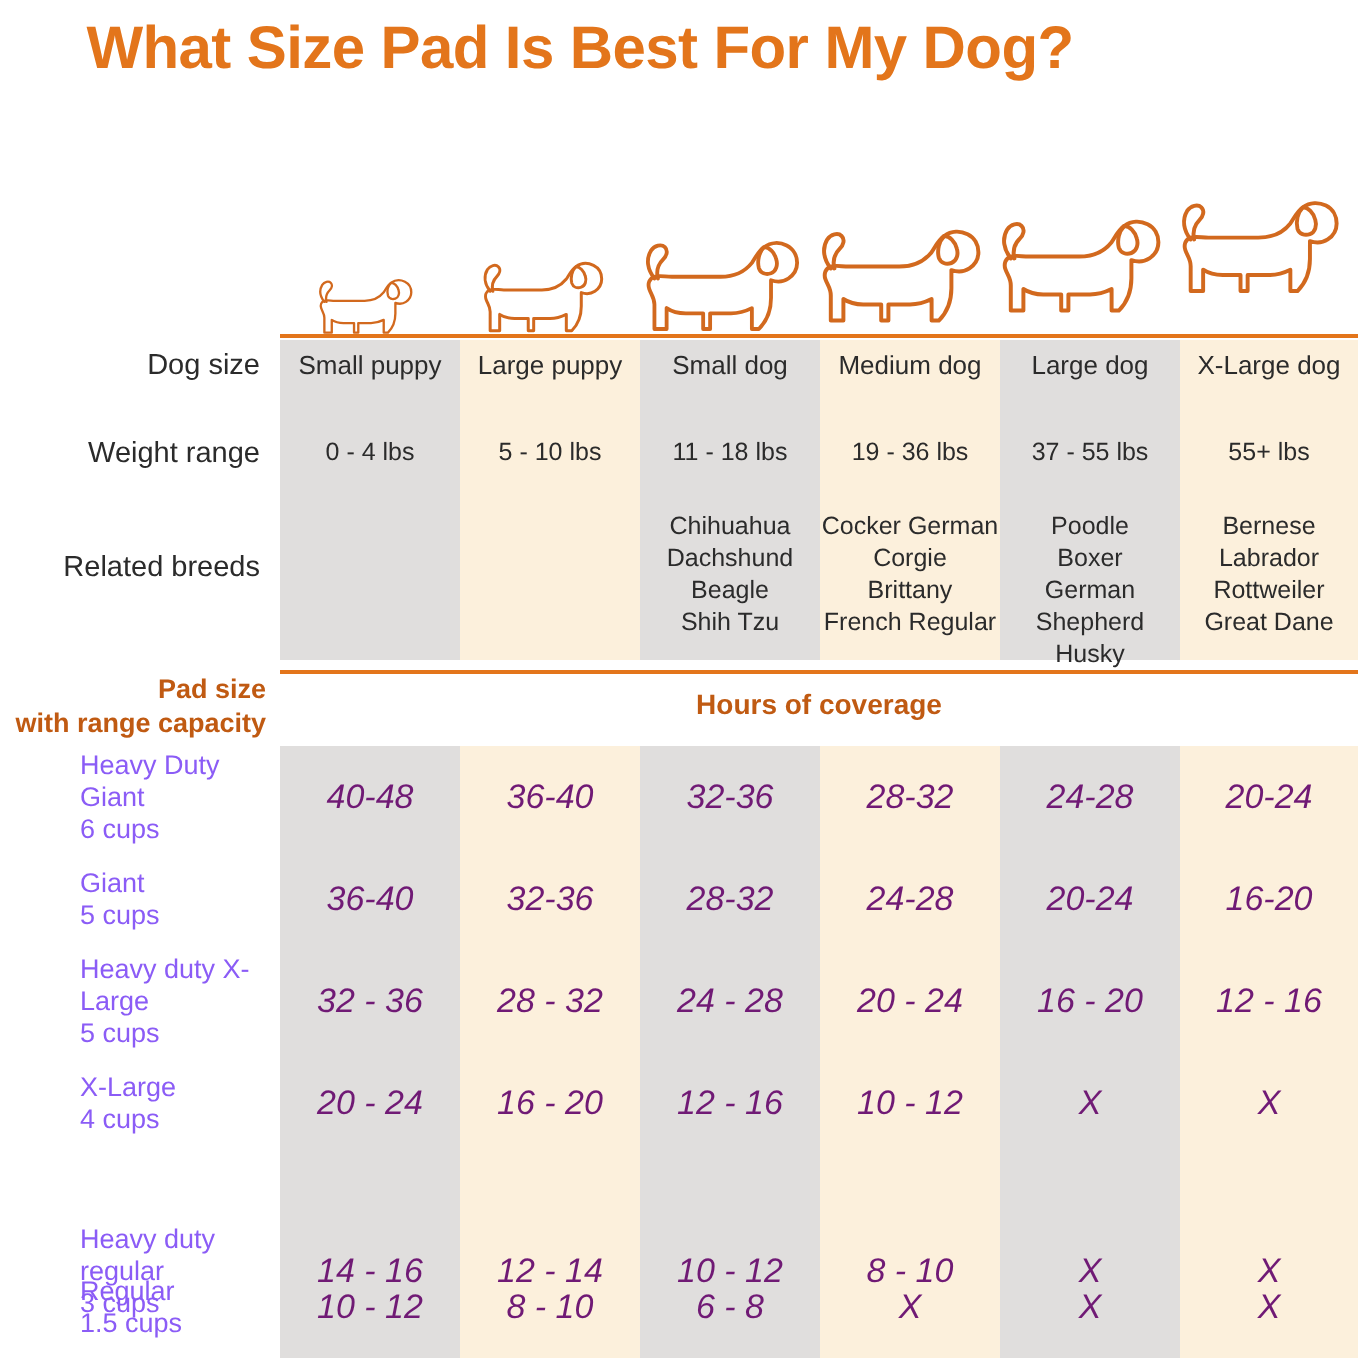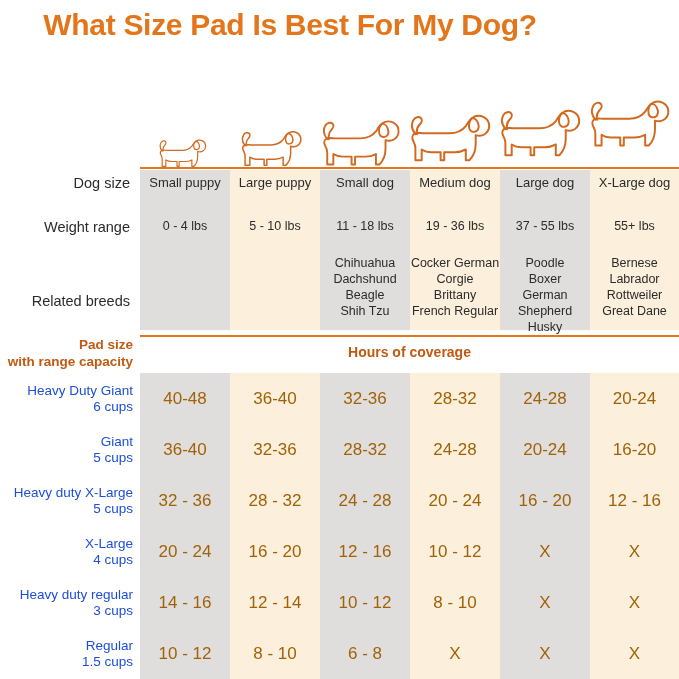--- a/index.html
+++ b/index.html
@@ -99,33 +99,34 @@
     color: #C05A12;
     font-weight: bold;
     font-size: 14px;
   }
 
   
   .drow { position: absolute; left: 0; width: 679px; height: 51px; }
   .dlabel {
     position: absolute;
     left: 0; width: 133px;
-    text-align: right;
-    color: #1d4ed8;
+    color: #8b5cf6;
     font-size: 13.5px;
     line-height: 16px;
     top: 50%;
     transform: translateY(-50%);
+    padding-left: 40px;
   }
   .dcell {
     position: absolute;
     top: 0; height: 51px;
     display: flex; align-items: center; justify-content: center;
-    color: #a16207;
+    color: #701a75;
     font-size: 17px;
+    font-style: italic;
   }
 </style>
 </head>
 <body>
 
 <div class="page">
 
   <div class="title">What Size Pad Is Best For My Dog?</div>
 
   <div id="header-stripes">
@@ -217,21 +218,21 @@
     <div class="hlabel">Weight range</div>
   <div class="hcell weight" style="left: 140px; width: 90px; top: 0px;"><span>0 - 4 lbs</span></div>
       <div class="hcell weight" style="left: 230px; width: 90px; top: 0px;"><span>5 - 10 lbs</span></div>
       <div class="hcell weight" style="left: 320px; width: 90px; top: 0px;"><span>11 - 18 lbs</span></div>
       <div class="hcell weight" style="left: 410px; width: 90px; top: 0px;"><span>19 - 36 lbs</span></div>
       <div class="hcell weight" style="left: 500px; width: 90px; top: 0px;"><span>37 - 55 lbs</span></div>
       <div class="hcell weight" style="left: 590px; width: 89px; top: 0px;"><span>55+ lbs</span></div>
     </div>
 
   <div class="hrow" id="row-breeds" style="top:255px;">
-    <div class="hlabel" style="top:38px;">Related breeds</div>
+    <div class="hlabel" style="top:21px;">Related breeds</div>
   <div class="hcell breeds" style="left: 140px; width: 90px; top: 0px;"><span></span></div>
       <div class="hcell breeds" style="left: 230px; width: 90px; top: 0px;"><span></span></div>
       <div class="hcell breeds" style="left: 320px; width: 90px; top: 0px;"><span>Chihuahua</span><br><span>Dachshund</span><br><span>Beagle</span><br><span>Shih Tzu</span></div>
       <div class="hcell breeds" style="left: 410px; width: 90px; top: 0px;"><span>Cocker German</span><br><span>Corgie</span><br><span>Brittany</span><br><span>French Regular</span></div>
       <div class="hcell breeds" style="left: 500px; width: 90px; top: 0px;"><span>Poodle</span><br><span>Boxer</span><br><span>German</span><br><span>Shepherd</span><br><span>Husky</span></div>
       <div class="hcell breeds" style="left: 590px; width: 89px; top: 0px;"><span>Bernese</span><br><span>Labrador</span><br><span>Rottweiler</span><br><span>Great Dane</span></div>
     </div>
 
   <div class="divider"></div>
   <div class="padsize-label">
@@ -270,21 +271,21 @@
       </div>
       <div class="drow" style="top: 526px;">
         <div class="dlabel"><span>X-Large</span><br><span>4 cups</span></div>
         <div class="dcell" style="left: 140px; width: 90px;">20 - 24</div>
         <div class="dcell" style="left: 230px; width: 90px;">16 - 20</div>
         <div class="dcell" style="left: 320px; width: 90px;">12 - 16</div>
         <div class="dcell" style="left: 410px; width: 90px;">10 - 12</div>
         <div class="dcell" style="left: 500px; width: 90px;">X</div>
         <div class="dcell" style="left: 590px; width: 89px;">X</div>
       </div>
-      <div class="drow" style="top: 577px;">
+      <div class="drow" style="top: 610px;">
         <div class="dlabel"><span>Heavy duty regular</span><br><span>3 cups</span></div>
         <div class="dcell" style="left: 140px; width: 90px;">14 - 16</div>
         <div class="dcell" style="left: 230px; width: 90px;">12 - 14</div>
         <div class="dcell" style="left: 320px; width: 90px;">10 - 12</div>
         <div class="dcell" style="left: 410px; width: 90px;">8 - 10</div>
         <div class="dcell" style="left: 500px; width: 90px;">X</div>
         <div class="dcell" style="left: 590px; width: 89px;">X</div>
       </div>
       <div class="drow" style="top: 628px;">
         <div class="dlabel"><span>Regular</span><br><span>1.5 cups</span></div>

